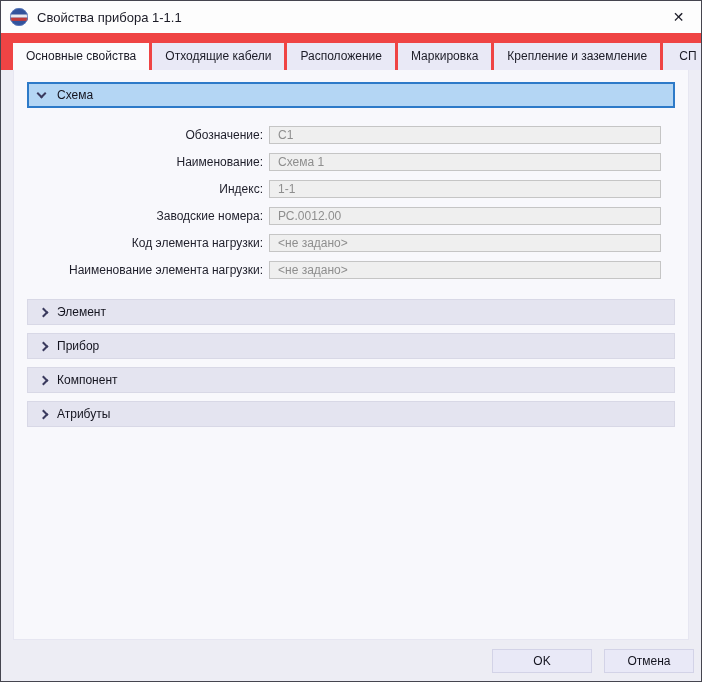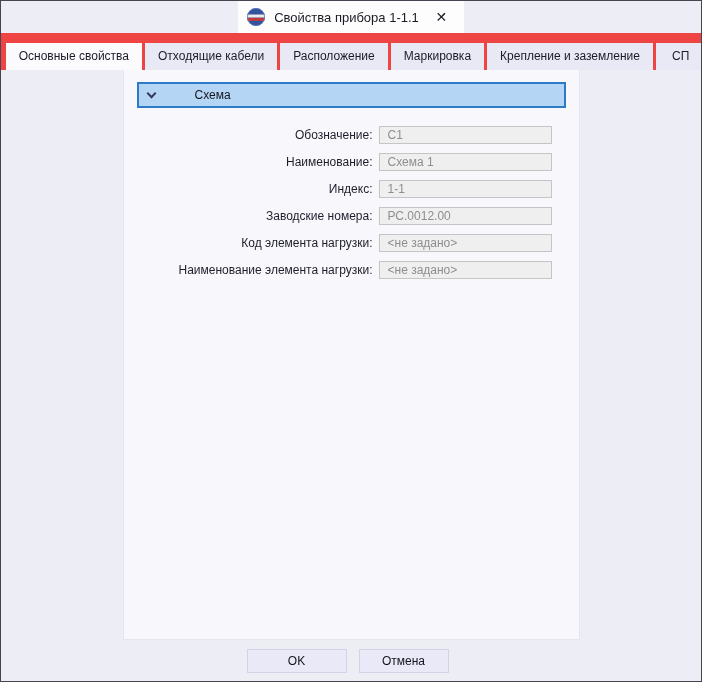--- a/index.html
+++ b/index.html
@@ -5,21 +5,20 @@
   * { box-sizing: border-box; margin: 0; padding: 0; }
   html, body { background: #ffffff; }
   body { font-family: "Liberation Sans", sans-serif; }
 
   .window {
     width: 702px; height: 682px;
     border: 1px solid #45454f;
     background: #ededf5;
     display: flex; flex-direction: column;
     overflow: hidden;
-    align-items: center;
   }
 
   
   .titlebar {
     height: 32px; flex: 0 0 32px;
     background: #fdfdfd;
     display: flex; align-items: center;
     padding: 0 0 0 8px;
   }
   .app-icon { width: 20px; height: 20px; flex: 0 0 20px; }
@@ -59,21 +58,20 @@
     border: 1px solid #e6e6f1;
     border-top: none;
     overflow: hidden;
   }
 
   .acc-header {
     height: 26px;
     display: flex; align-items: center;
     font-size: 12px; color: #14141f;
     cursor: default;
-    gap: 28px;
   }
   .acc-expanded {
     margin: 12px 13px 0 13px;
     background: #b4d6f4;
     border: 2px solid #2d7ac8;
     padding-left: 9px;
   }
   .acc-collapsed {
     background: #e4e4f0;
     border: 1px solid #d8d8e6;
@@ -192,20 +190,38 @@
       <div class="frow">
         <span class="flabel">Код элемента нагрузки:</span>
         <input type="text" disabled="" value="&lt;не задано&gt;" style="">
       </div>
       <div class="frow">
         <span class="flabel">Наименование элемента нагрузки:</span>
         <input type="text" disabled="" value="&lt;не задано&gt;" style="">
       </div>
     </div>
 
+    <div class="sections">
+      <div class="acc-header acc-collapsed">
+        <span class="chev chev-right"></span>
+        <span>Элемент</span>
+      </div>
+      <div class="acc-header acc-collapsed">
+        <span class="chev chev-right"></span>
+        <span>Прибор</span>
+      </div>
+      <div class="acc-header acc-collapsed">
+        <span class="chev chev-right"></span>
+        <span>Компонент</span>
+      </div>
+      <div class="acc-header acc-collapsed">
+        <span class="chev chev-right"></span>
+        <span>Атрибуты</span>
+      </div>
+    </div>
 
   </div>
 
   <div class="footer">
     <button class="btn btn-ok">OK</button>
     <button class="btn btn-cancel">Отмена</button>
   </div>
 
 </div>
 

